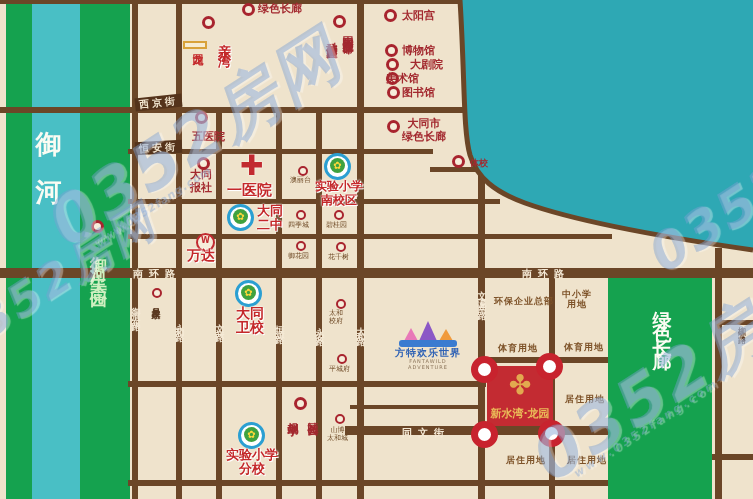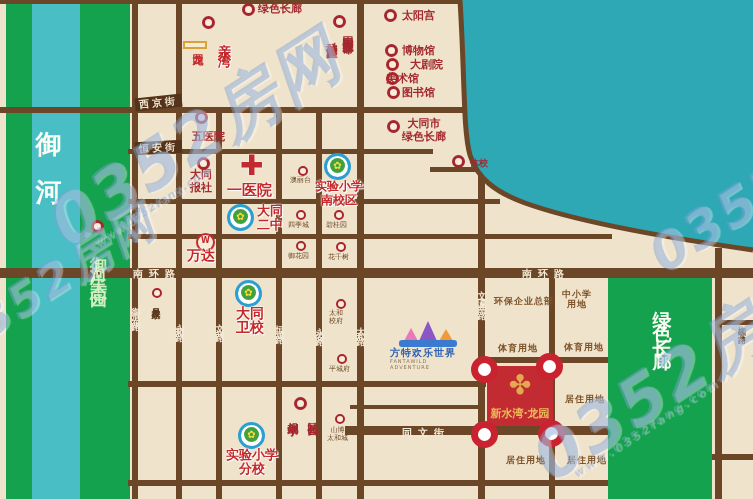--- a/index.html
+++ b/index.html
@@ -195,21 +195,21 @@
   <div class="donut" style="left:294px;top:397px"></div>
   <div class="poi v" style="left:306px;top:413px">社区公园</div>
   <div class="poi v" style="left:286px;top:413px">规划中学</div>
 
   <div class="donut sm" style="left:335px;top:414px"></div>
   <div class="tiny" style="left:327px;top:426px">
     <span style="display:block">山博</span>
     <span style="display:block">太和城</span>
   </div>
 
-  <div style="position:absolute;left:390px;top:321px;width:76px;z-index:5;">
+  <div style="position:absolute;left:390px;top:321px;width:76px;z-index:5;text-align:center">
     <div style="position:relative;height:26px">
       <span style="position:absolute;left:14px;top:7px;width:0;height:0;border-left:7px solid transparent;border-right:7px solid transparent;border-bottom:13px solid #E878B8"></span>
       <span style="position:absolute;left:29px;top:0;width:0;height:0;border-left:9px solid transparent;border-right:9px solid transparent;border-bottom:20px solid #8B57C6"></span>
       <span style="position:absolute;left:49px;top:8px;width:0;height:0;border-left:7px solid transparent;border-right:7px solid transparent;border-bottom:12px solid #F09A3C"></span>
       <span style="position:absolute;left:9px;top:19px;width:58px;height:7px;background:#3A7BD0;border-radius:3px"></span>
     </div>
     <div style="font-size:10px;font-weight:bold;color:#2F62B5;letter-spacing:1px;line-height:11px">方特欢乐世界</div>
     <div style="font-size:5px;color:#8A7358;letter-spacing:1px">FANTAWILD ADVENTURE</div>
   </div>
 

